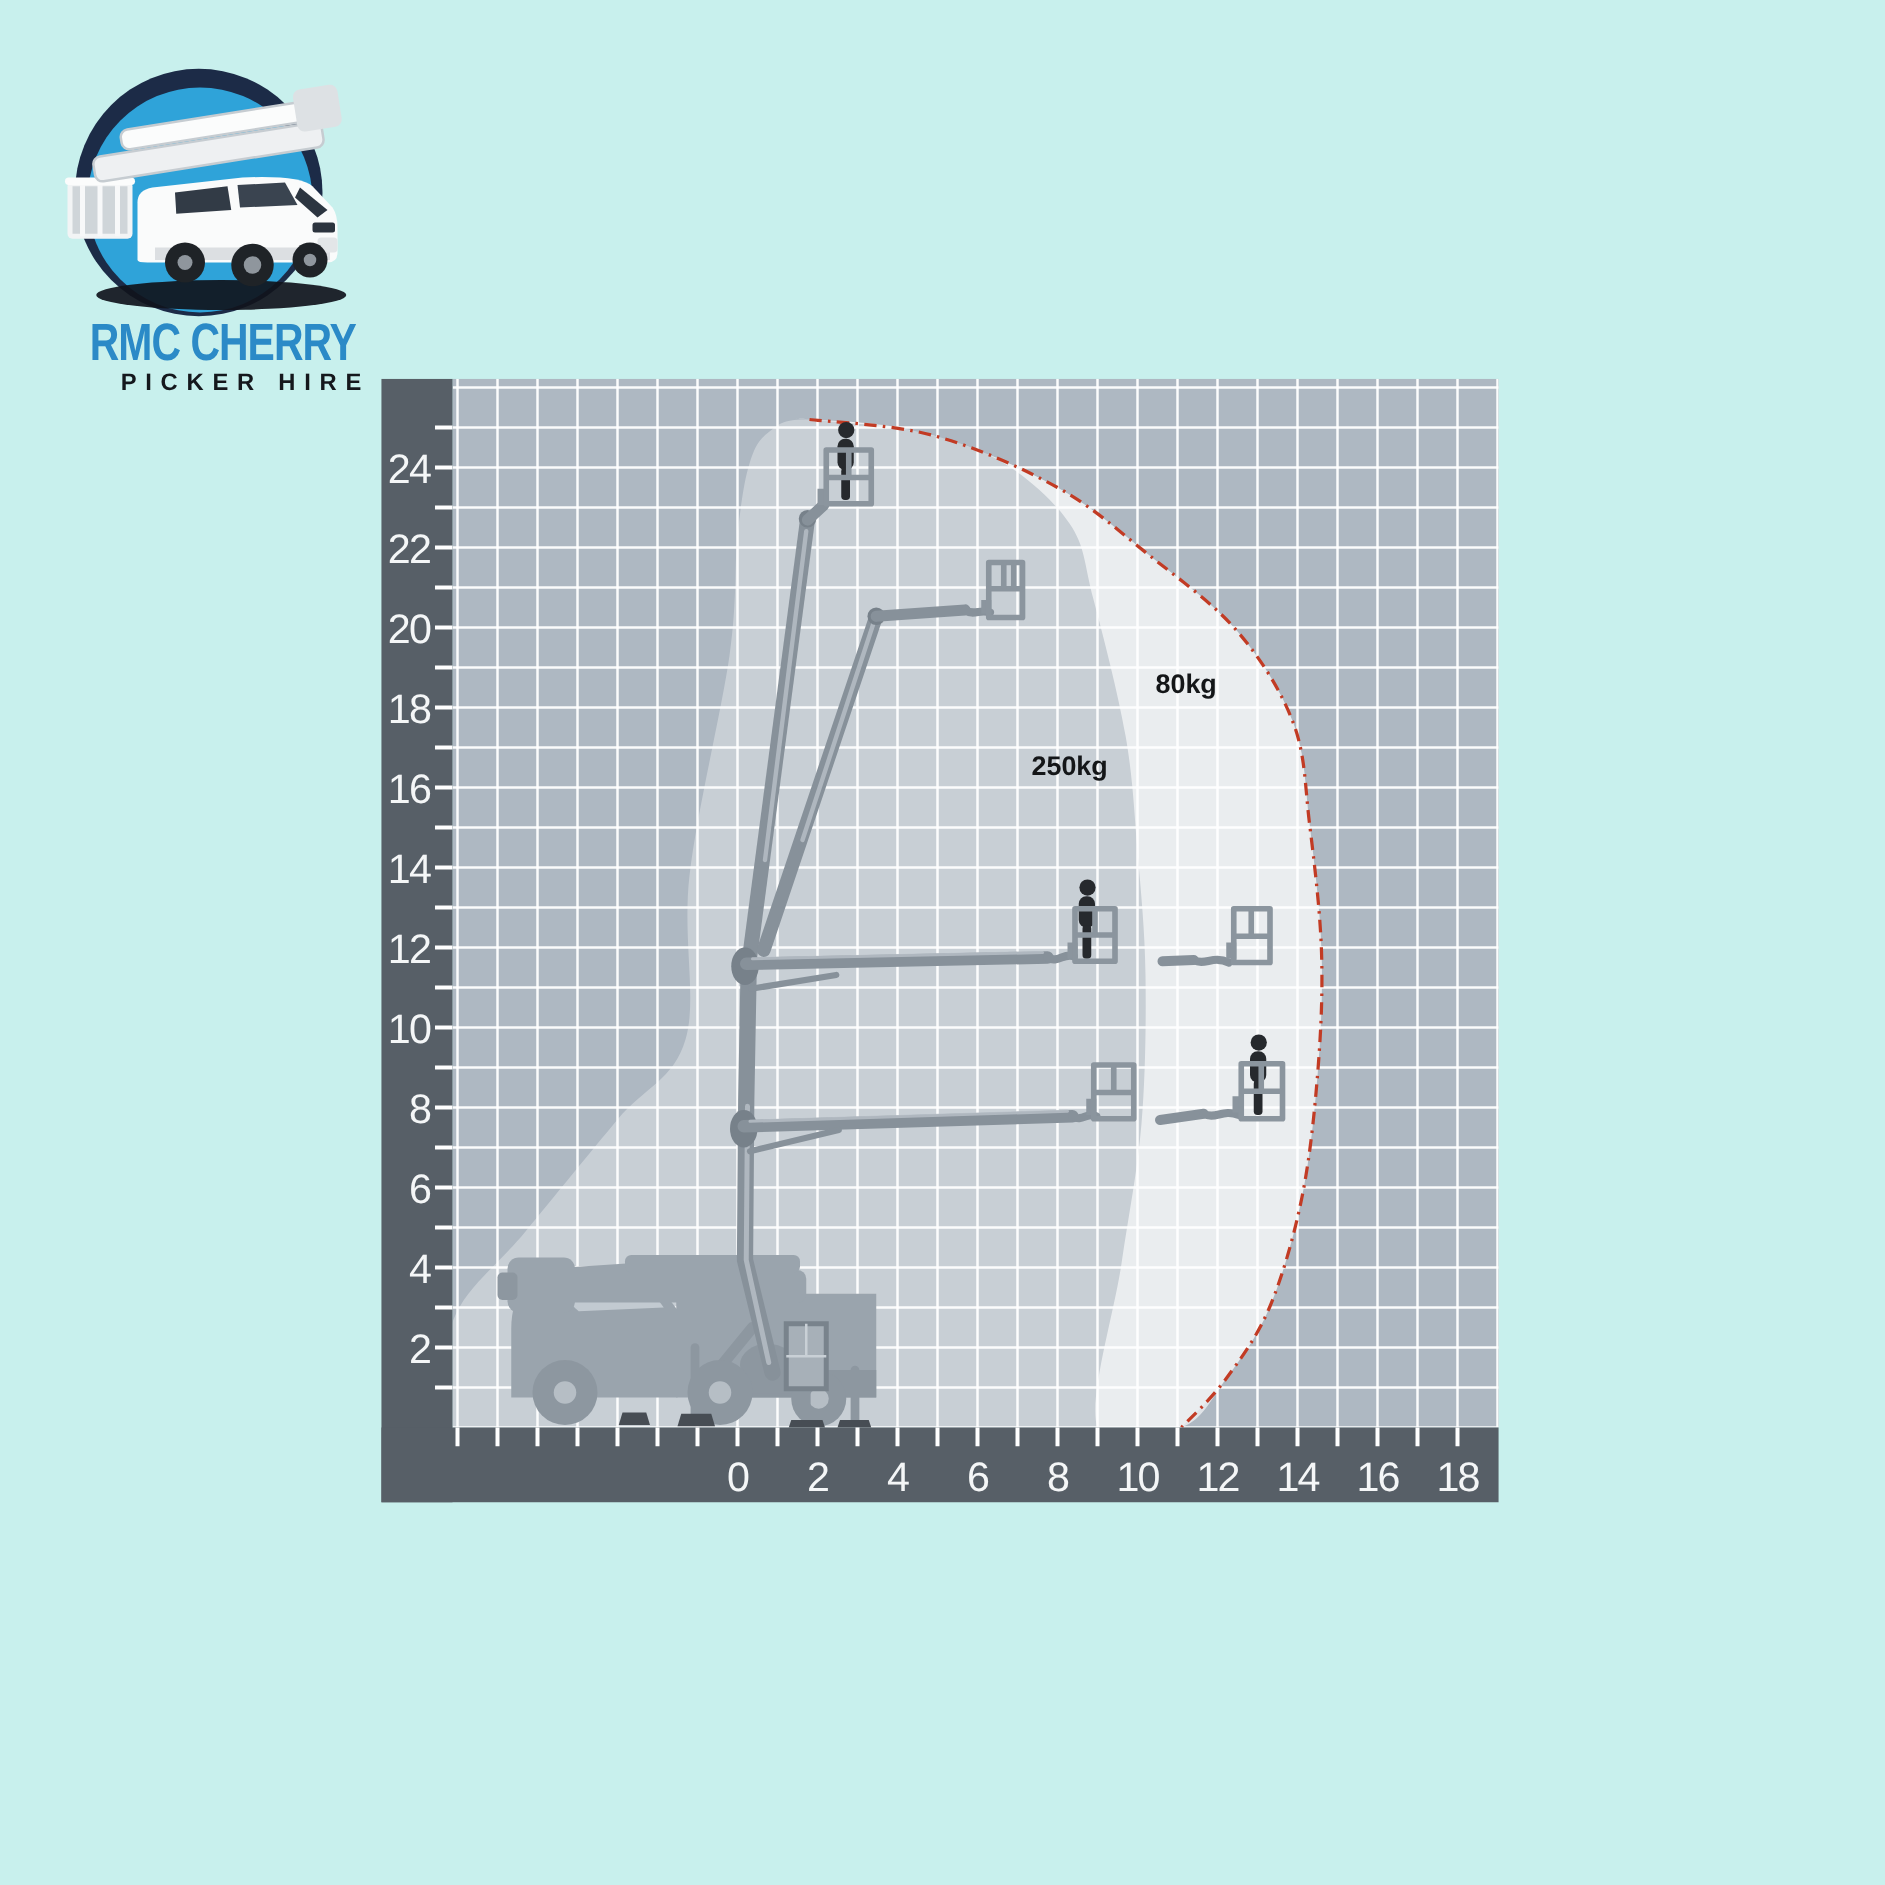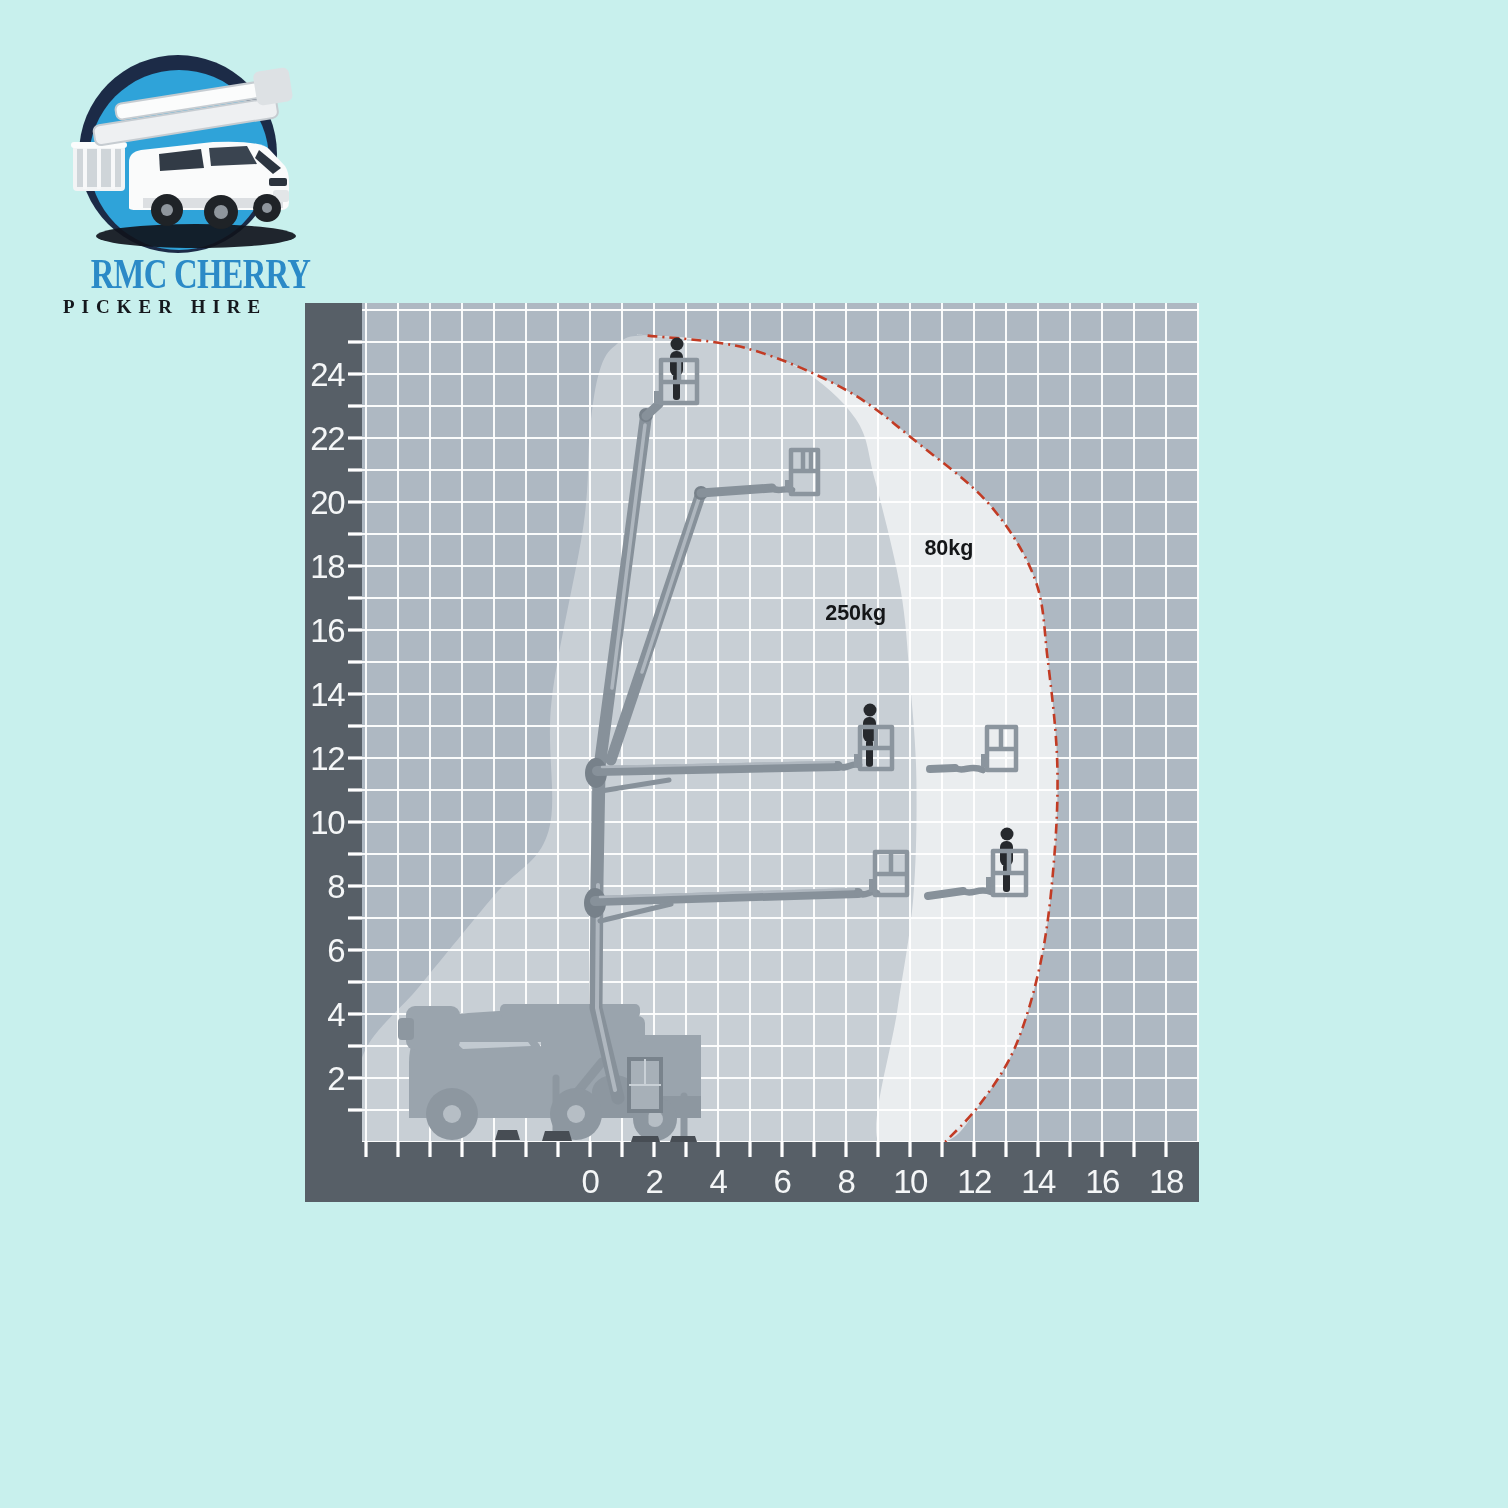--- a/index.html
+++ b/index.html
@@ -5,29 +5,29 @@
   html,body{margin:0;padding:0;}
   body{
     width:1508px;height:1508px;overflow:hidden;
     background:var(--page-bg,#c8f0ed);
     font-family:"Liberation Sans","DejaVu Sans",sans-serif;
     position:relative;
   }
   .page{position:absolute;inset:0;background:var(--page-bg,#c8f0ed);}
 
   
-  .logo{position:absolute;left:63px;top:50px;width:252px;height:250px;font-family:Liberation Serif, serif;}
+  .logo{position:absolute;left:44px;top:50px;width:252px;height:250px;}
   .logo-art{display:block;}
   .logo-title{
     margin-top:-12px;text-align:center;white-space:nowrap;
     font-weight:bold;font-size:42px;letter-spacing:-1px;
     transform:scaleX(.78);color:var(--logo-title,#2b8ac7);
   }
   .logo-subtitle{
-    margin-top:-2px;text-align:left;white-space:nowrap;
+    margin-top:-2px;text-align:right;white-space:nowrap;
     font-weight:bold;font-size:19px;letter-spacing:7px;
     color:var(--logo-subtitle,#15181d);
   }
 
   
   .chart{position:absolute;left:305px;top:303px;width:894px;height:899px;}
   .grid-bg{fill:var(--grid-bg,#aeb8c2);}
   .gridline{stroke:var(--grid-line,#fff);stroke-width:2;opacity:.95;}
   .band{fill:var(--frame,#575f67);}
   .tick{fill:var(--grid-line,#fff);}

